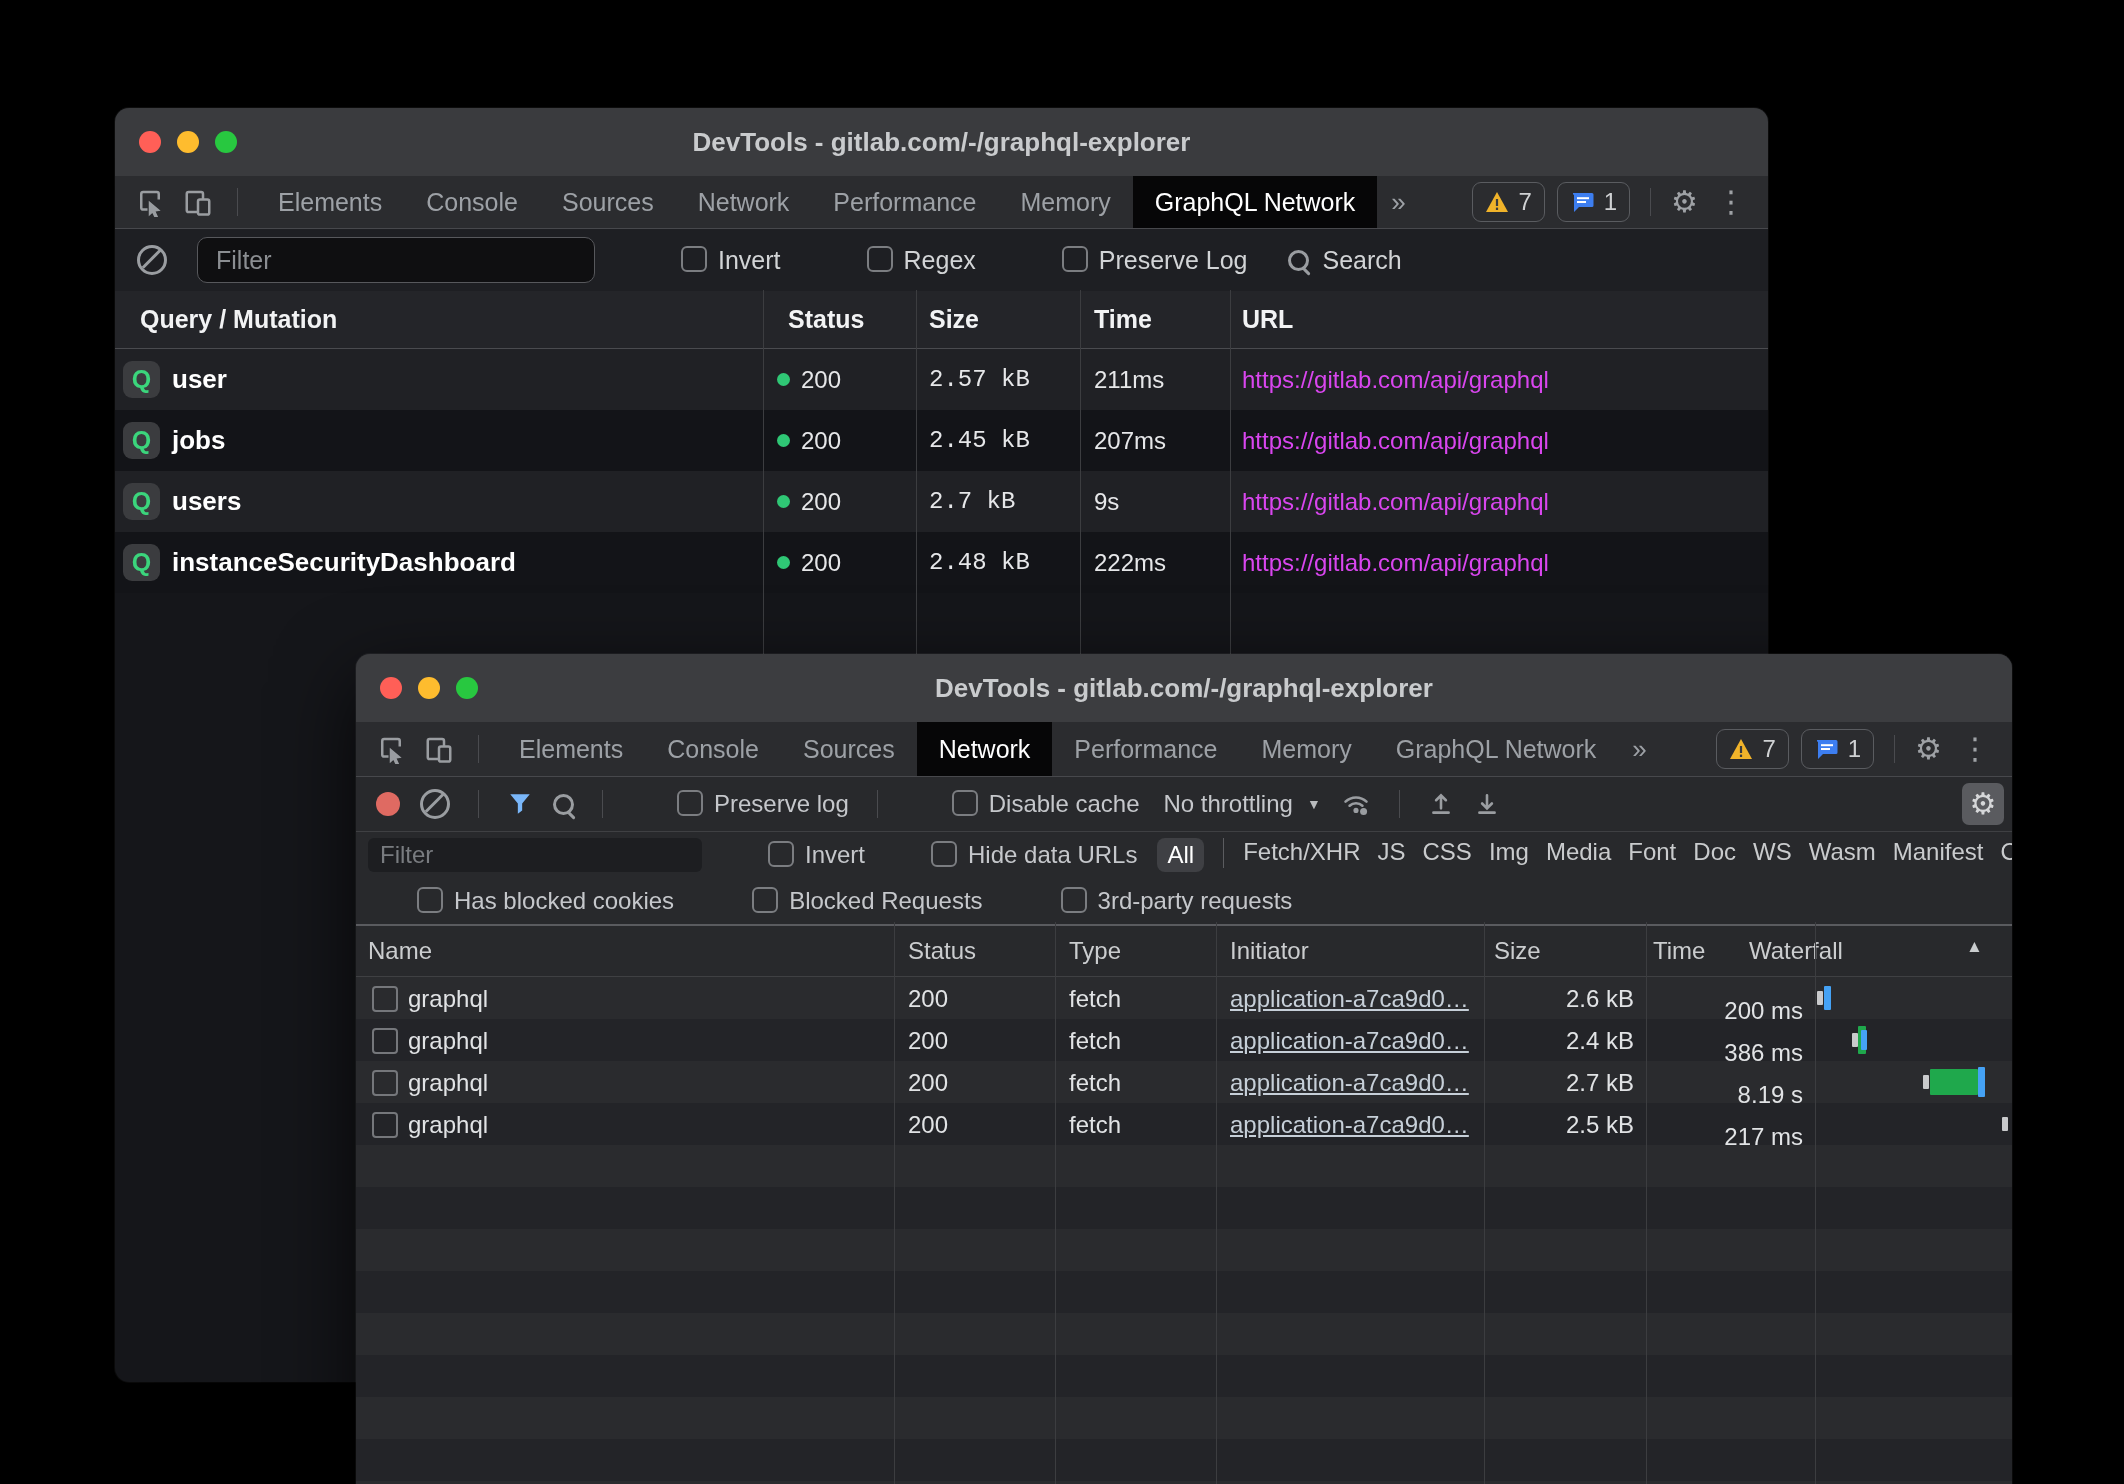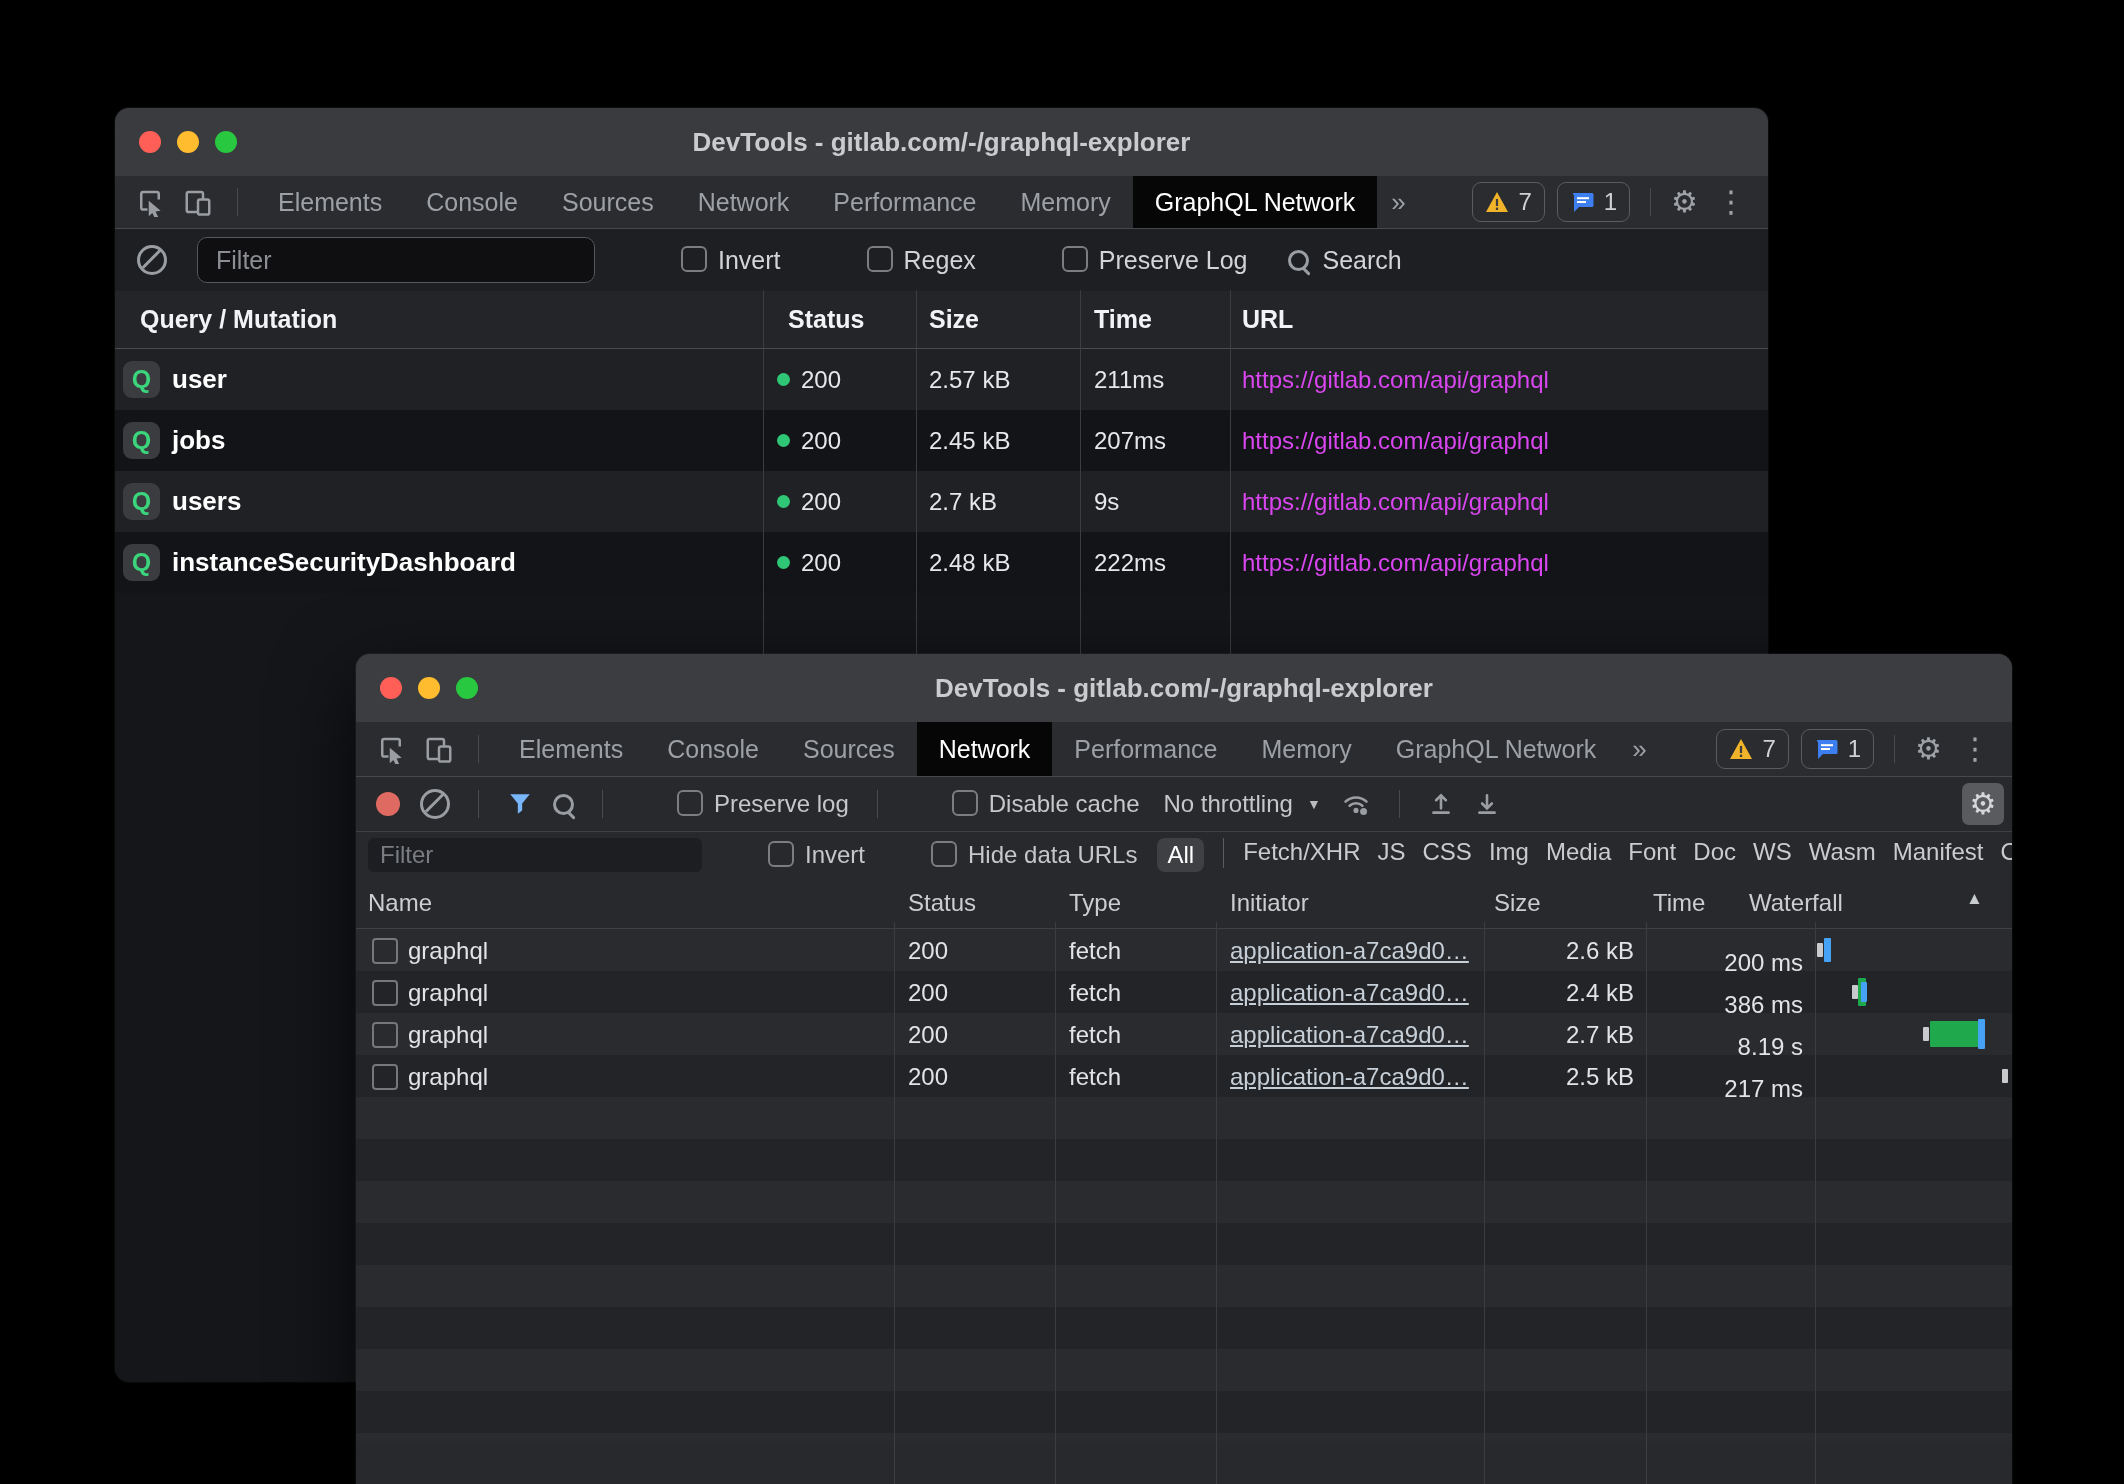--- a/index.html
+++ b/index.html
@@ -45,21 +45,21 @@
   .gql-header{position:relative;height:57px;background:#242529;border-bottom:1px solid #4a4b4f;color:#f2f3f4;font-weight:bold;font-size:25px;}
   .gql-header span{position:absolute;top:14px;}
   .gql-rows{position:relative;}
   .grow{position:relative;height:61px;}
   .grow.light{background:#202125;} .grow.dark{background:#131418;}
   .qbadge{position:absolute;left:8px;top:12px;width:37px;height:37px;background:#3b3c3f;border-radius:9px;
     color:var(--q-badge-green);font-weight:bold;font-size:25px;display:flex;align-items:center;justify-content:center;}
   .gname{position:absolute;left:57px;top:15px;font-size:26px;font-weight:bold;color:#fff;}
   .gdot{position:absolute;left:662px;top:24px;width:13px;height:13px;border-radius:50%;background:var(--status-green);}
   .gstatus{position:absolute;left:686px;top:17px;font-size:24px;color:#e6e7e9;}
-  .gsize{position:absolute;left:814px;top:17px;font-size:24px;color:#e6e7e9;}
+  .gsize{position:absolute;left:814px;top:17px;font-size:24px;color:#e6e7e9;font-family:Liberation Mono, monospace;}
   .gtime{position:absolute;left:979px;top:17px;font-size:24px;color:#e6e7e9;}
   .gurl{position:absolute;left:1127px;top:17px;font-size:24px;color:#d946ef;}
   .gh-query{left:25px;} .gh-status{left:673px;} .gh-size{left:814px;} .gh-time{left:979px;} .gh-url{left:1127px;}
 
   
   .net-toolbar{height:54px;background:#28292c;border-bottom:1px solid #3f4043;display:flex;align-items:center;gap:20px;padding:0 8px 0 20px;font-size:24px;color:#c5c7cb;}
   .record-dot{width:24px;height:24px;border-radius:50%;background:var(--record-red);flex:none;}
   .caret{font-size:14px;color:#b9bbbe;margin-left:-6px;}
   .netset-box{margin-left:auto;width:42px;height:42px;background:#5a5b5f;border-radius:7px;display:flex;align-items:center;justify-content:center;}
   .netset-box .gear{color:#d6d7d9;}
@@ -343,20 +343,34 @@
       <span>Media</span>
       <span>Font</span>
       <span>Doc</span>
       <span>WS</span>
       <span>Wasm</span>
       <span>Manifest</span>
       <span>Other</span>
     </div>
   </div>
 
+  <div class="options-row">
+    <label class="cb">
+      <span class="cbbox"></span>
+      <span>Has blocked cookies</span>
+    </label>
+    <label class="cb">
+      <span class="cbbox"></span>
+      <span>Blocked Requests</span>
+    </label>
+    <label class="cb">
+      <span class="cbbox"></span>
+      <span>3rd-party requests</span>
+    </label>
+  </div>
 
   <div class="net-header">
     <span class="nh-name">Name</span>
     <span class="nh-status">Status</span>
     <span class="nh-type">Type</span>
     <span class="nh-init">Initiator</span>
     <span class="nh-size">Size</span>
     <span class="nh-time">Time</span>
     <span class="nh-wf">Waterfall</span>
     <span class="nh-sort">▲</span>

